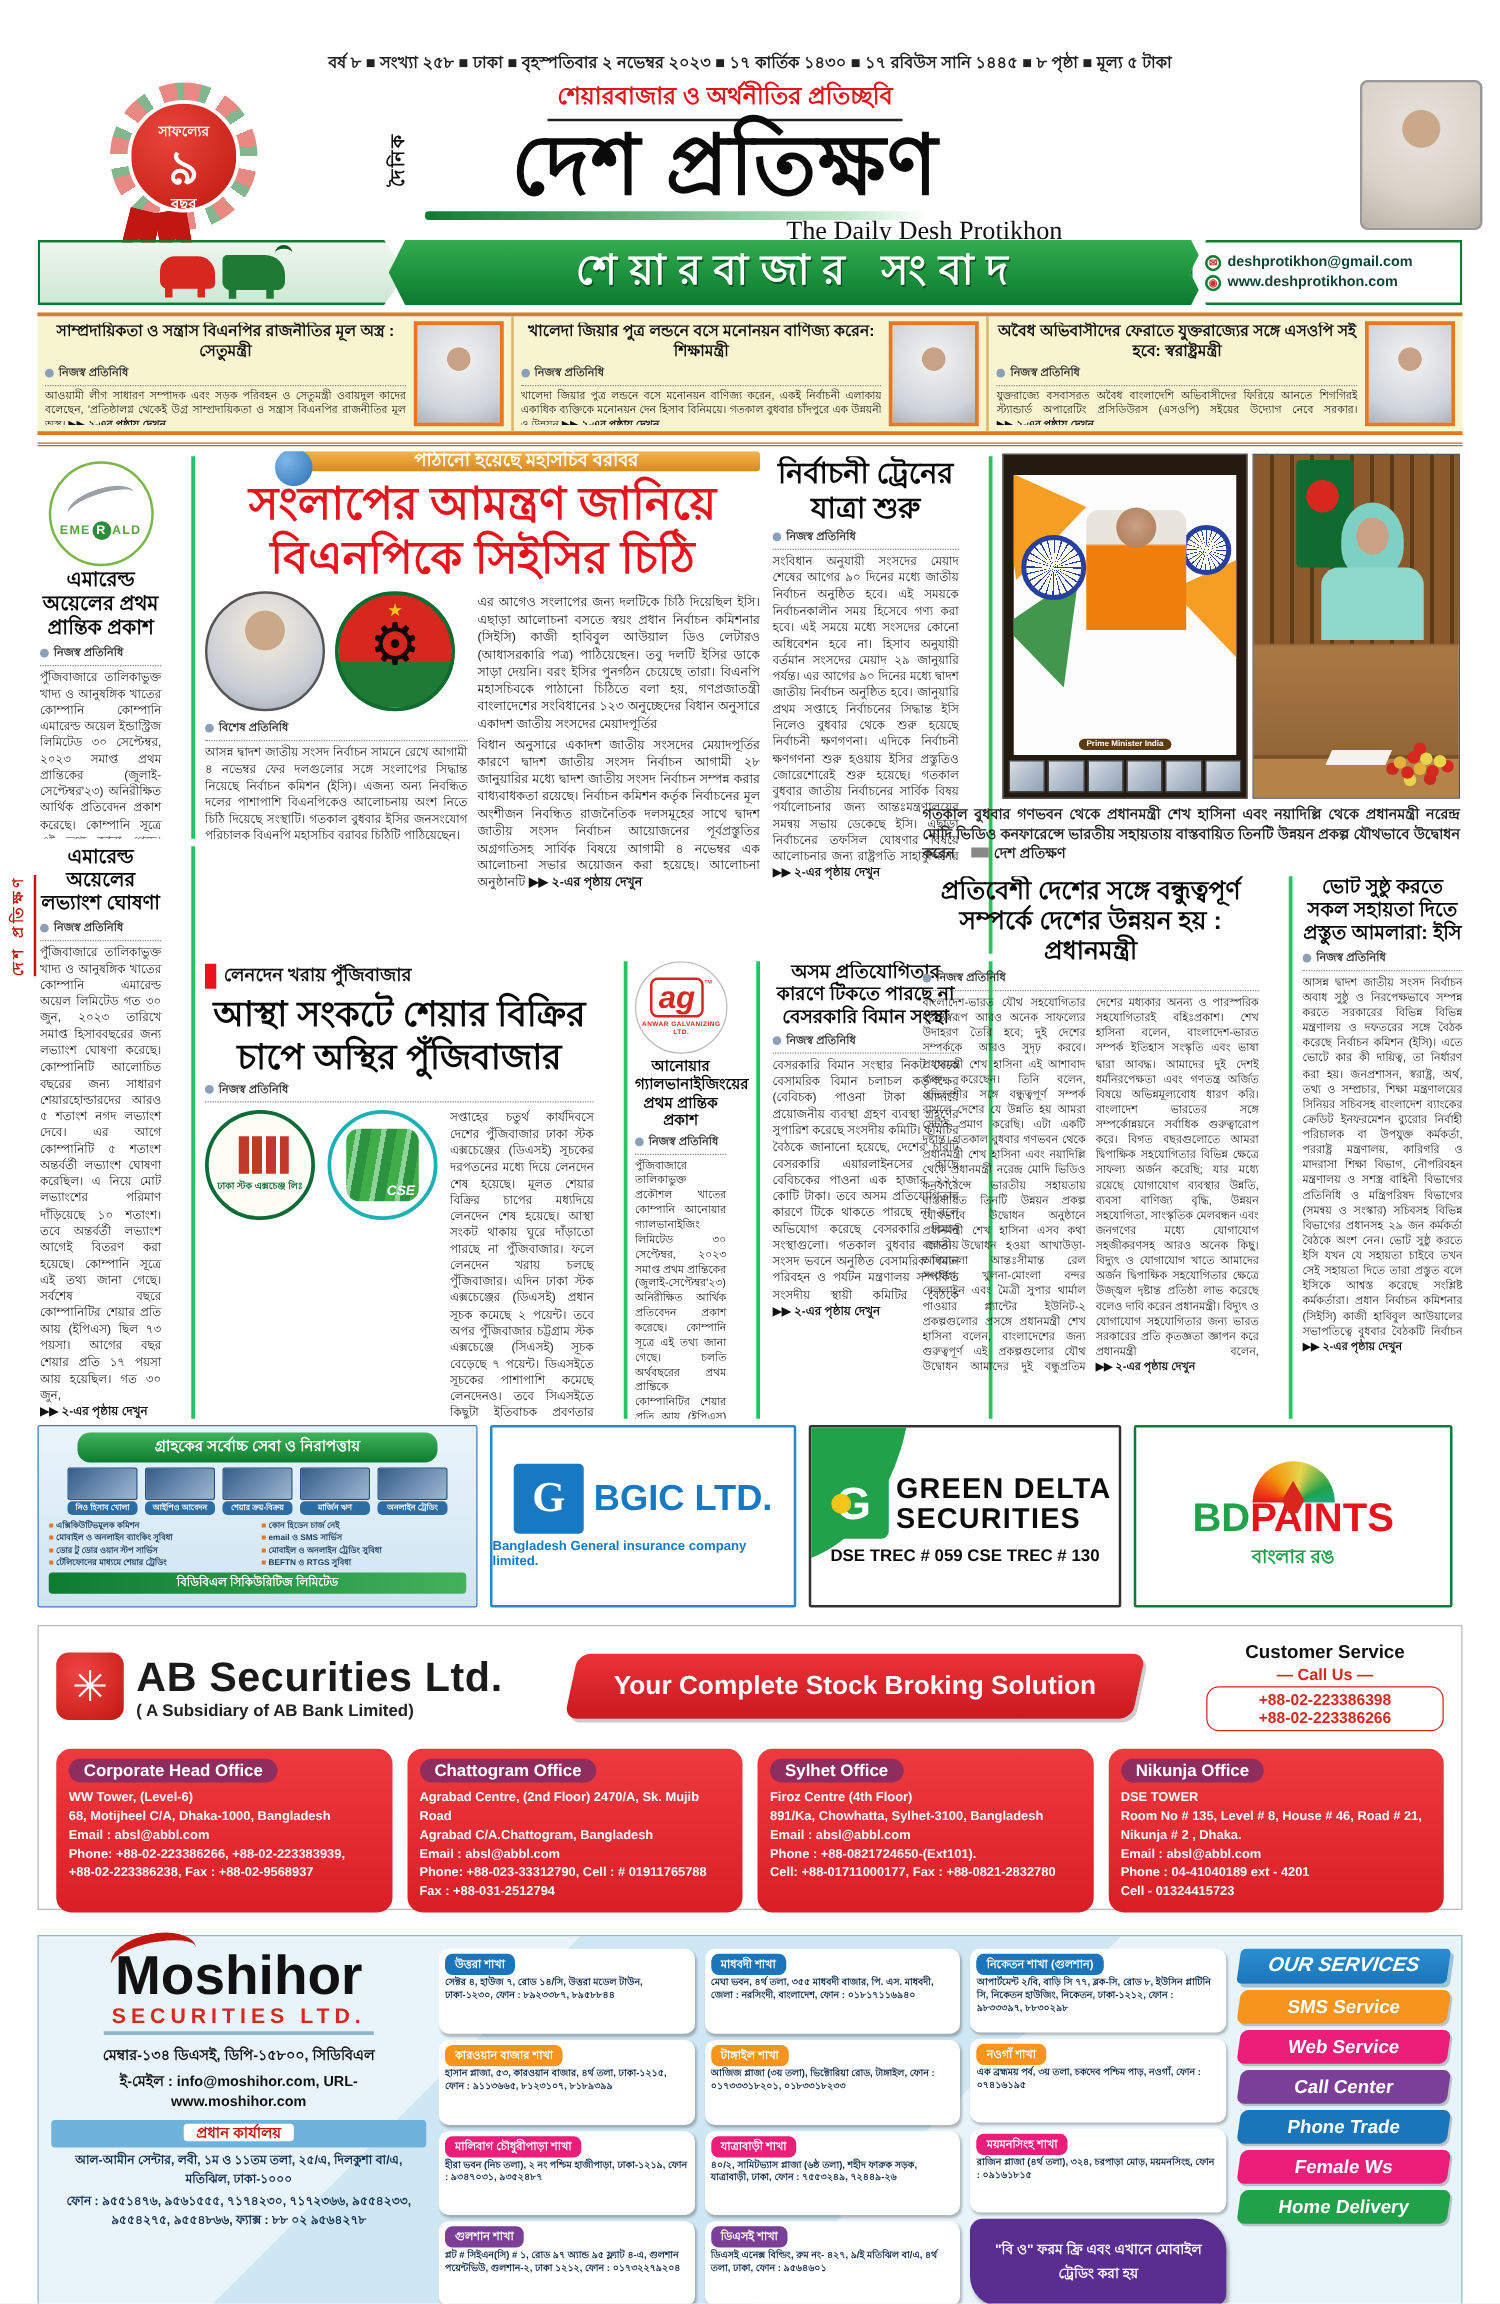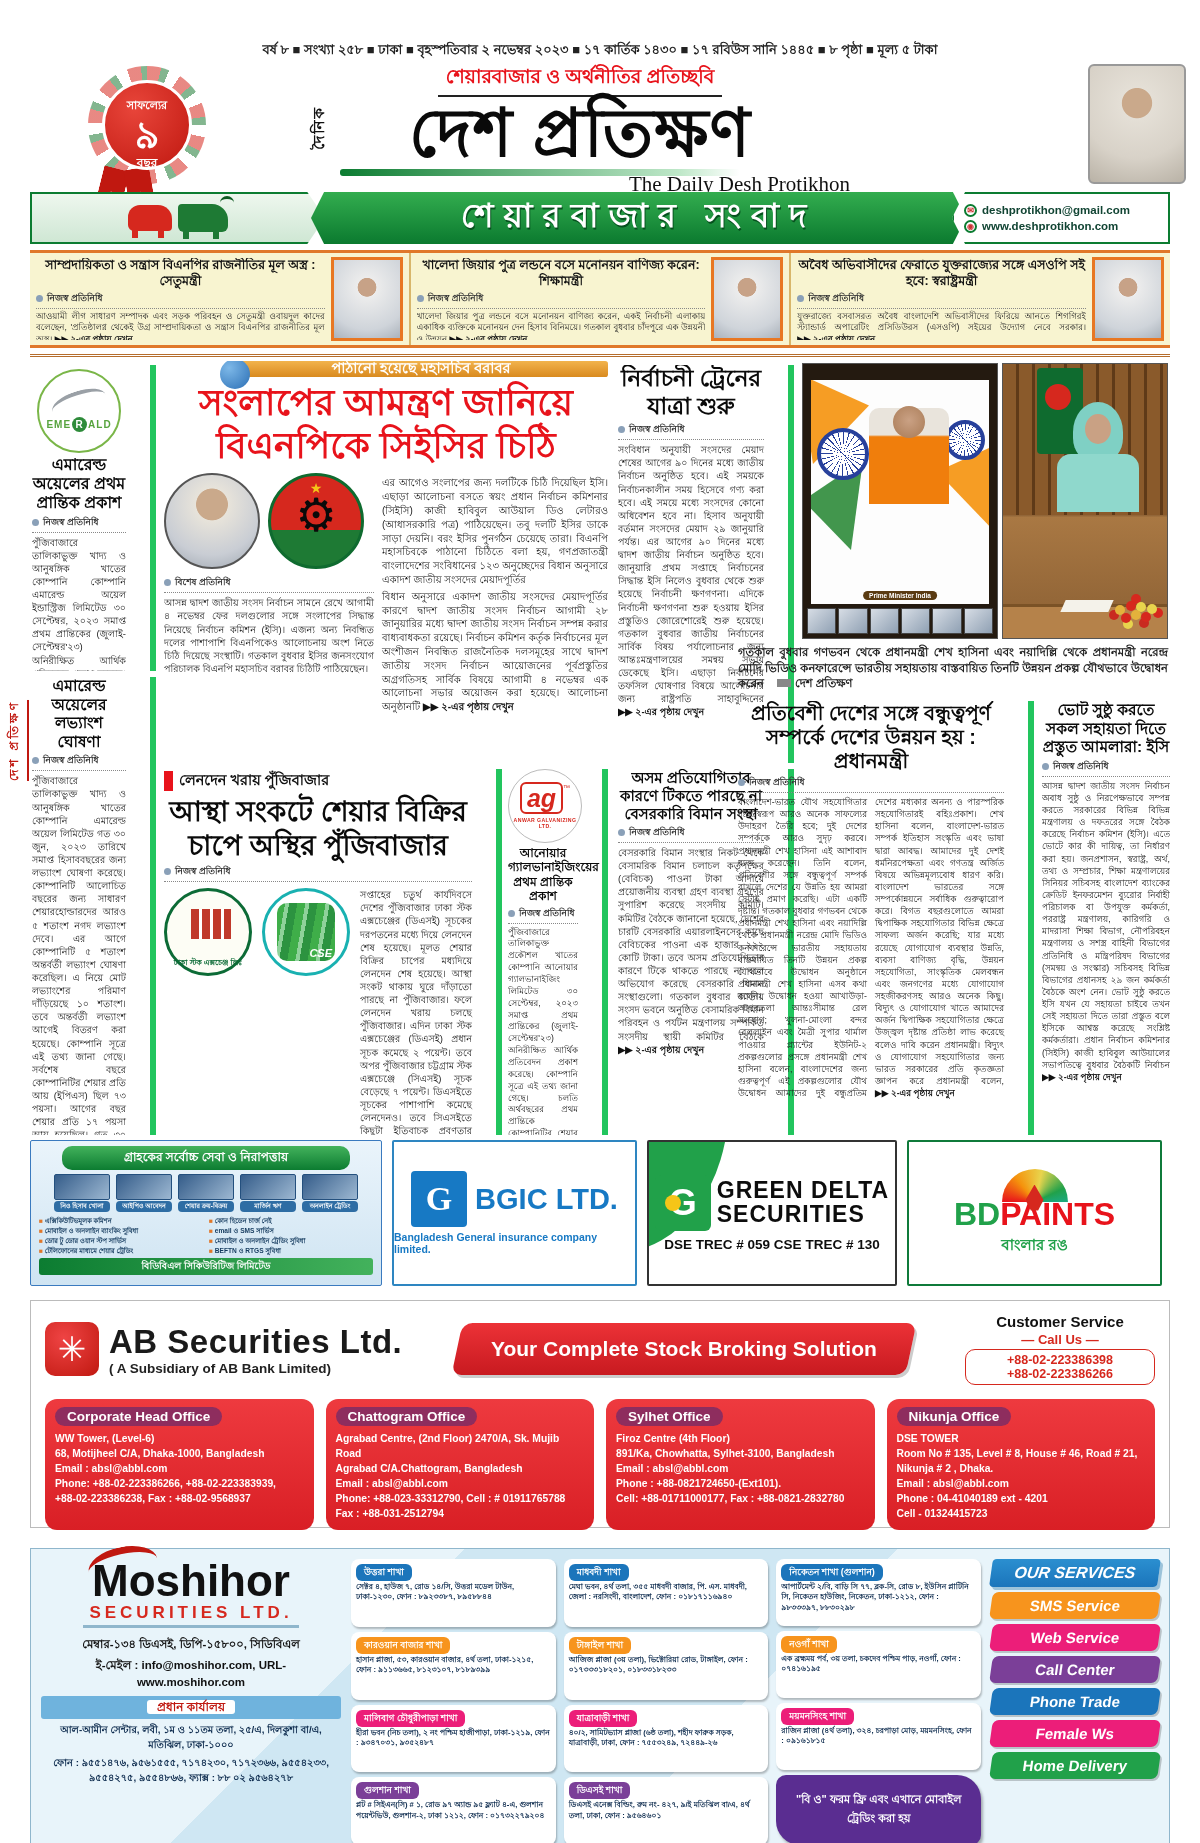--- a/index.html
+++ b/index.html
@@ -52,42 +52,42 @@
   .rep .dot { width:7px; height:7px; border-radius:50%; background:#8aa0b8; display:inline-block; }
   .brief p { font-size:8.6px; line-height:1.3; text-align:justify; color:#222; margin-top:2px; }
   .brief .ph { width:72px; height:84px; align-self:center; border:3px solid #e87722; background:radial-gradient(circle at 50% 35%, #c7a287 15%, #ececec 16%, #cfd4da 70%, #aab2bb); }
   .more { font-weight:900; color:#111; white-space:nowrap; }
 
   
   .main { position:absolute; top:354px; left:30px; width:1140px; height:780px; border-top:3px double #b66d2d; }
   .story { position:absolute; overflow:hidden; }
   .story h2 { font-weight:900; color:#0a0a0a; text-align:center; line-height:1.2; }
   .story p.body { font-size:9.5px; line-height:1.38; text-align:justify; color:#1a1a1a; margin-top:3px; }
-  .v-r { border-right:6px solid #22c55e; padding-right:24px; }
+  .v-r { border-right:3px solid #22c55e; padding-right:24px; }
 
   .emer-logo { width:84px; height:84px; margin:4px auto 2px; border-radius:50%; border:2px solid #7ab648; position:relative; background:#fff; display:flex; align-items:center; justify-content:center; }
   .emer-logo .sw { position:absolute; width:56px; height:24px; border-radius:50%; border-top:4px solid #9aa0a6; transform:rotate(-18deg); top:20px; }
   .emer-logo .word { font-size:10px; font-weight:bold; letter-spacing:1px; color:#57a33e; display:flex; align-items:center; gap:1px; margin-top:26px; }
   .emer-logo .word .rr { width:15px; height:15px; border-radius:50%; background:#2e8b3a; color:#fff; font-size:10px; line-height:15px; text-align:center; font-weight:900; }
 
   .ribbon { margin-left:70px; height:16px; border-radius:14px 5px 5px 14px; background:linear-gradient(180deg,#f2b34c,#d98a1f); color:#fff; font-weight:900; font-size:14.5px; display:flex; align-items:center; justify-content:center; position:relative; }
   .ribbon::before { content:""; position:absolute; left:-14px; top:-2px; width:30px; height:30px; border-radius:50%; background:radial-gradient(circle at 30% 30%, #7db8e8, #2b6fb5); }
   .red-head { color:#e8131b !important; }
 
   .photo-circ { width:96px; height:96px; border-radius:50%; border:2px solid #555; background:radial-gradient(circle at 50% 32%, #caa98b 20%, #e7e3da 21%, #c9cdd4 65%, #9aa3ad); }
   .bnp-logo { width:96px; height:96px; border-radius:50%; border:3px solid #0f6b2f; background:linear-gradient(180deg,#d6281e 60%,#1e7a34 60%); position:relative; }
   .bnp-logo .gear { position:absolute; left:0; right:0; top:16px; text-align:center; font-size:46px; color:#0a0a0a; line-height:1; }
   .bnp-logo .star { position:absolute; left:0; right:0; top:4px; text-align:center; font-size:14px; color:#f5c518; }
 
   .kick { display:flex; align-items:center; gap:6px; font-size:14.5px; font-weight:900; color:#111; }
   .kick .sq { width:9px; height:20px; background:#e8131b; display:inline-block; }
 
   .dse-logo { width:88px; height:88px; border-radius:50%; border:3px solid #0c6b36; background:#fdfdf5; position:relative; text-align:center; }
   .dse-logo .bars { position:absolute; left:24px; top:18px; width:40px; height:30px; background:linear-gradient(90deg,#c0392b 0 8px,#fff 8px 11px,#c0392b 11px 19px,#fff 19px 22px,#c0392b 22px 30px,#fff 30px 33px,#c0392b 33px 40px); }
-  .dse-logo .lbl { position:absolute; bottom:4px; left:0; right:0; font-size:7.5px; font-weight:bold; color:#0c6b36; }
+  .dse-logo .lbl { position:absolute; bottom:18px; left:0; right:0; font-size:7.5px; font-weight:bold; color:#0c6b36; }
   .cse-logo { width:88px; height:88px; border-radius:50%; border:3px solid #19b1b1; background:#fff; display:flex; align-items:center; justify-content:center; }
   .cse-logo .inner { width:58px; height:58px; border-radius:10px; background:repeating-linear-gradient(100deg,#3fae49 0 8px,#8fd29a 8px 12px,#2c9340 12px 20px); position:relative; }
   .cse-logo .inner span { position:absolute; right:3px; bottom:2px; color:#fff; font-size:11px; font-weight:900;font-style:italic; }
 
   .ag-logo { width:74px; height:74px; margin:0 auto; border-radius:50%; border:1px solid #bbb; text-align:center; padding-top:14px; background:#fff; }
   .ag-logo .ag { color:#d6281e; font-weight:900; font-style:italic; font-size:25px; border:2px solid #d6281e; border-radius:6px; padding:0 5px; }
   .ag-logo .tm { font-size:7px; vertical-align:top; color:#d6281e; }
   .ag-logo .nm { display:block; margin-top:4px; font-size:5.2px; color:#d6281e; font-weight:bold; letter-spacing:.4px; }
 
   

